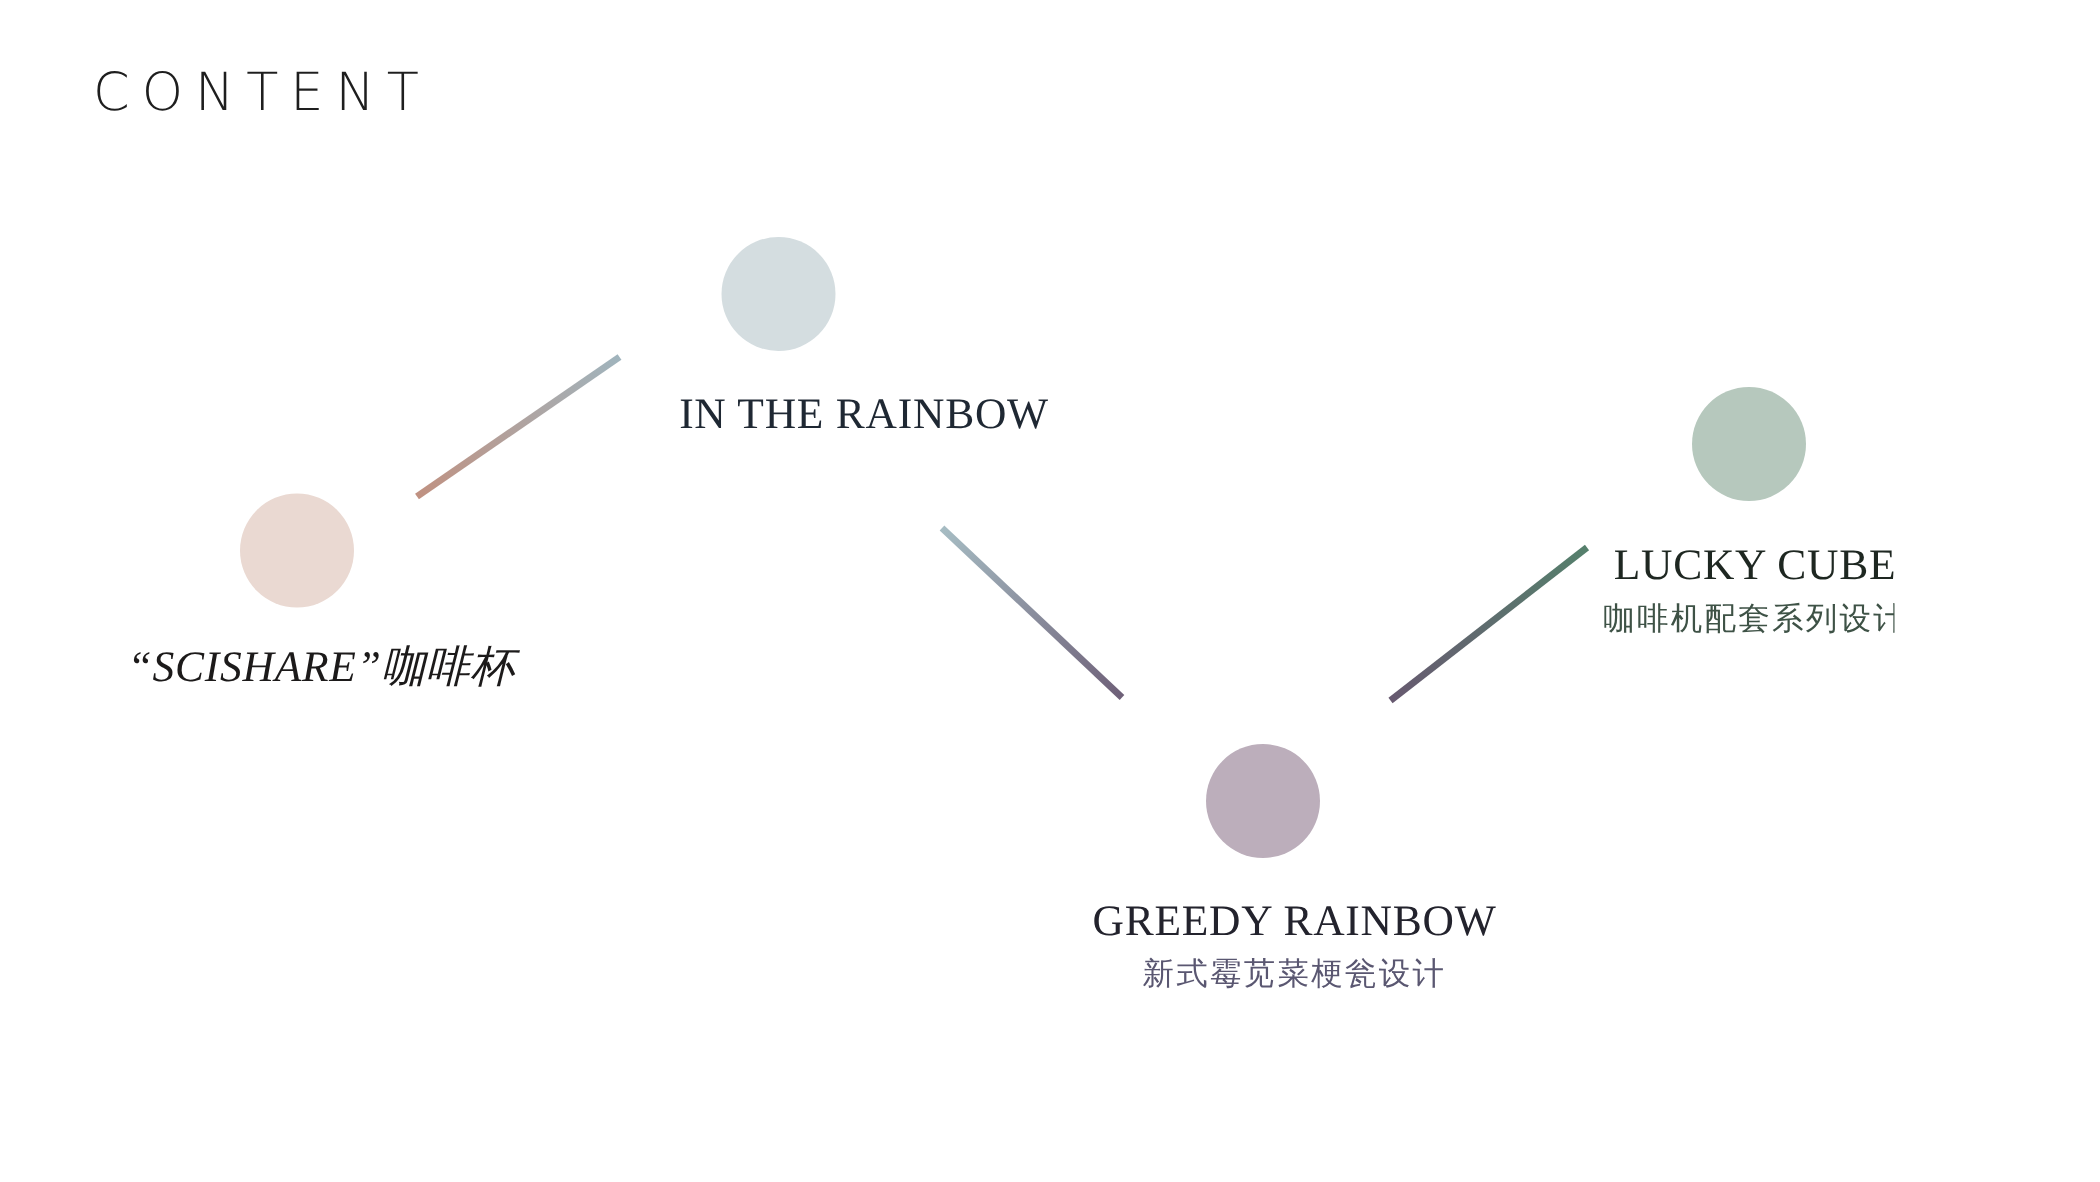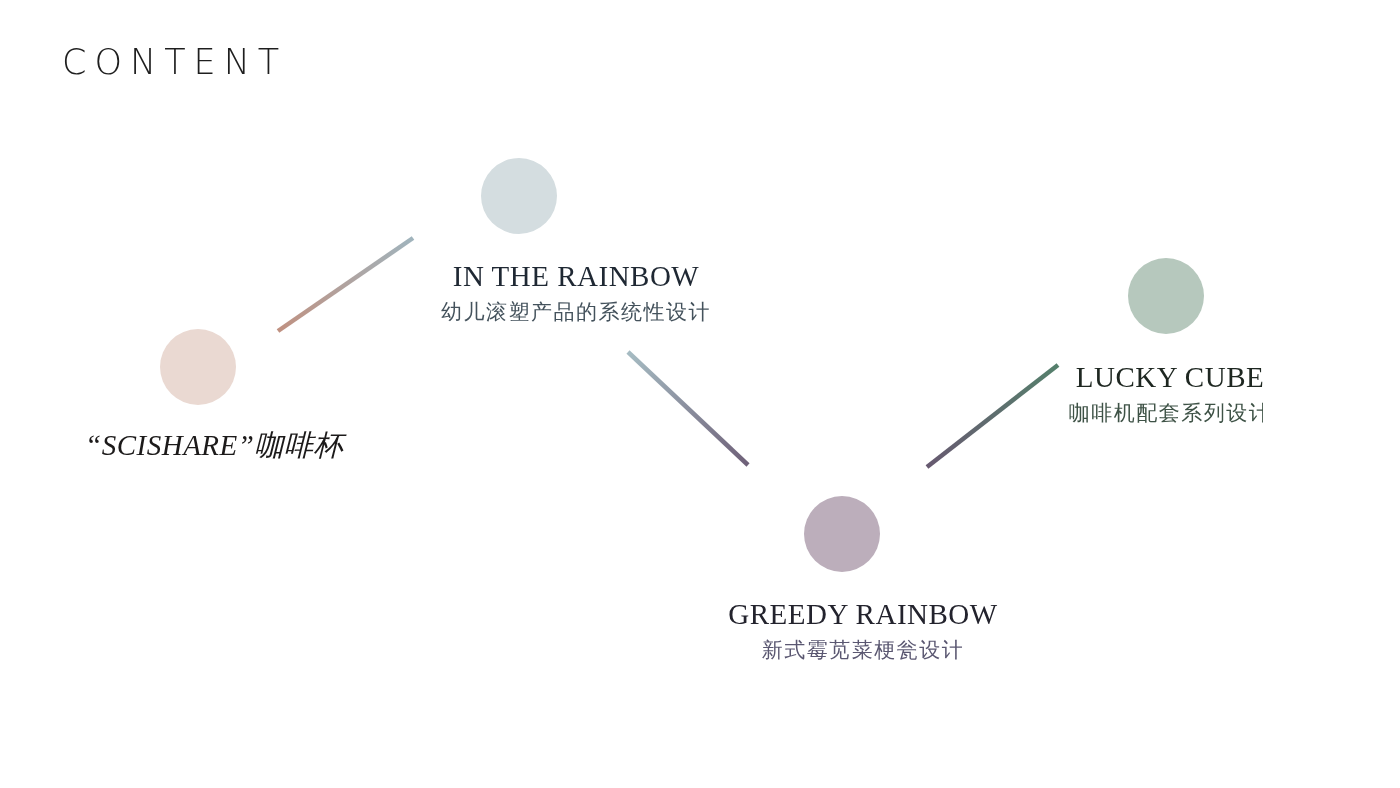--- a/index.html
+++ b/index.html
@@ -84,21 +84,20 @@
     <circle cx="842" cy="534" r="38" fill="#bcaebb"></circle>
     <circle cx="1166" cy="296" r="38" fill="#b6c8bd"></circle>
   </svg>
 
   <div class="toc-item" style="left:214px; top:429px;font-style:italic;">
     <div class="item-title" style="color: rgb(28, 26, 26);">“SCISHARE”咖啡杯</div>
   </div>
 
   <div class="toc-item" style="left:532px; top:260px;margin-left:44px;">
     <div class="item-title" style="color: rgb(31, 40, 51);">IN THE RAINBOW</div>
-    <div class="item-subtitle" style="color: rgb(68, 82, 92);">幼儿滚塑产品的系统性设计</div>
   </div>
 
   <div class="toc-item" style="left:863px; top:598px;">
     <div class="item-title" style="color: rgb(35, 35, 45);">GREEDY RAINBOW</div>
     <div class="item-subtitle" style="color: rgb(90, 87, 113);">新式霉苋菜梗瓮设计</div>
   </div>
 
   <div class="toc-item" style="left:1170px; top:361px;">
     <div class="item-title" style="color: rgb(30, 39, 33);">LUCKY CUBE</div>
     <div class="item-subtitle" style="color: rgb(62, 82, 70);">咖啡机配套系列设计</div>

